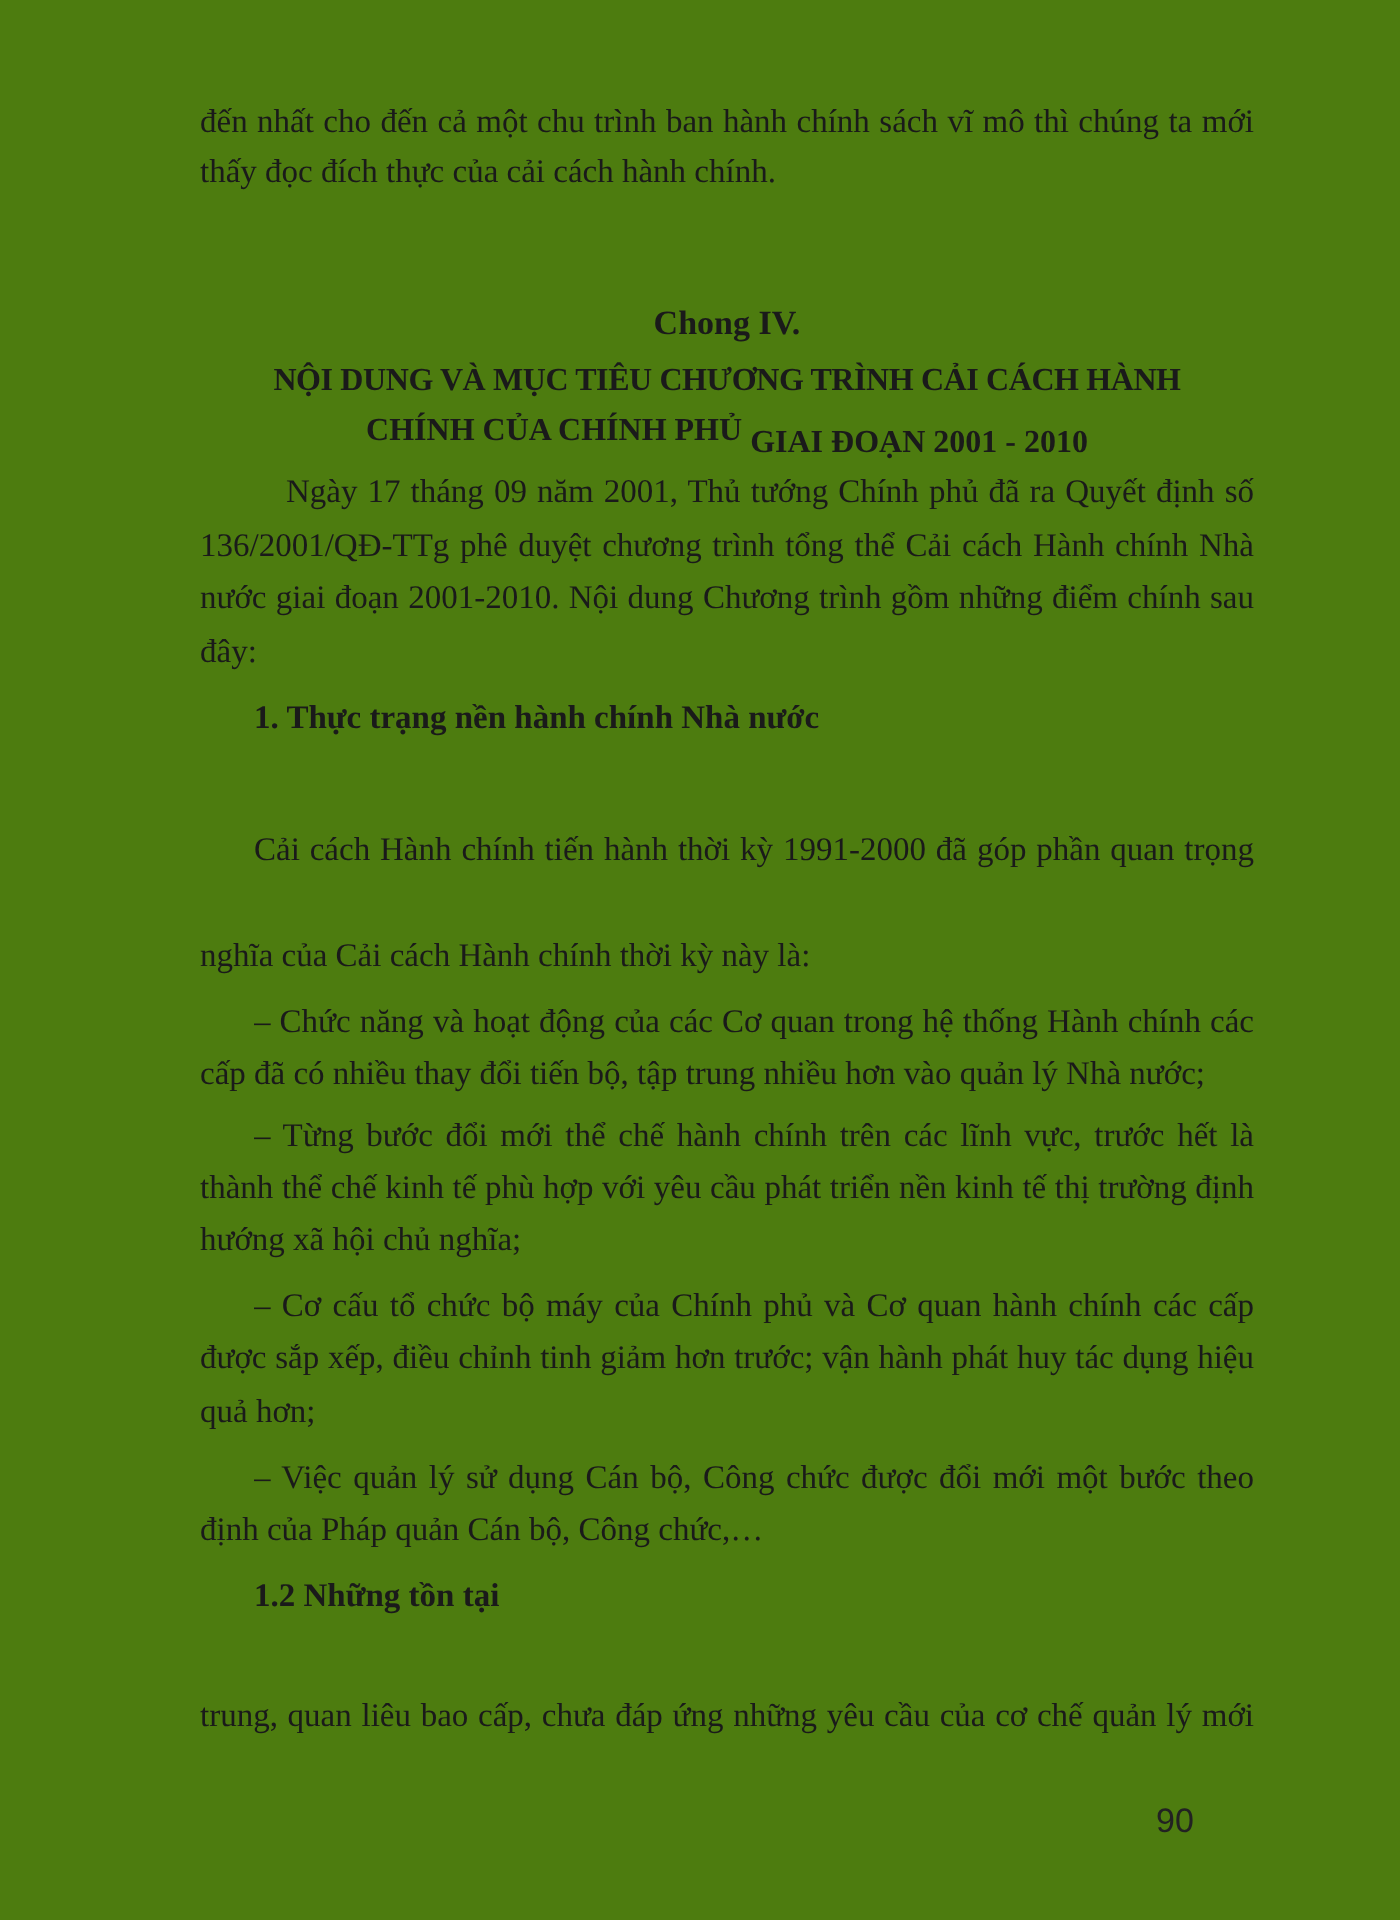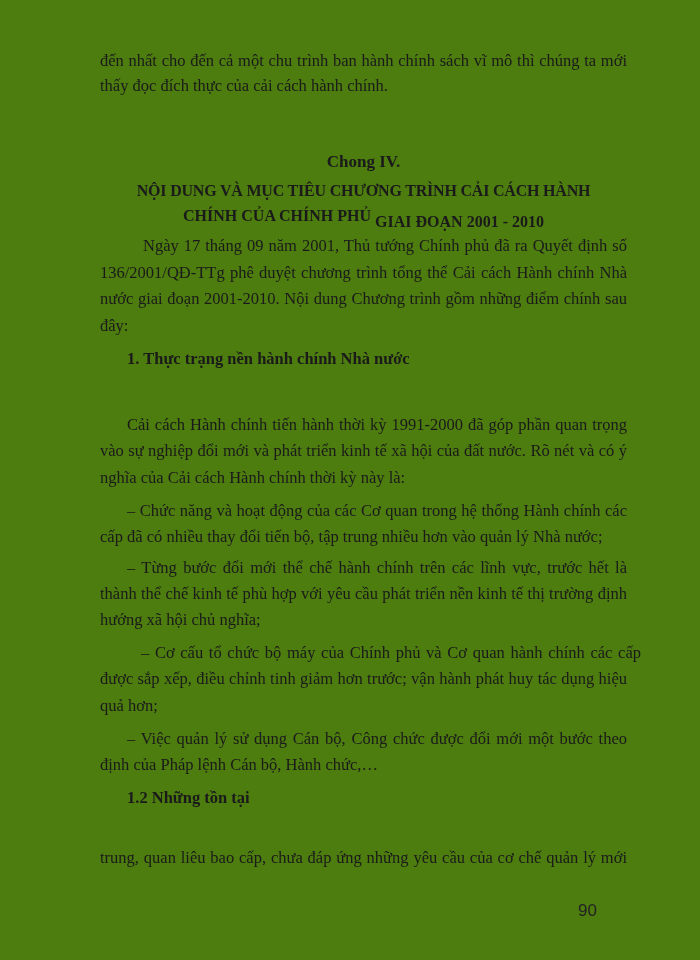--- a/index.html
+++ b/index.html
@@ -83,36 +83,35 @@
 
   <div class="line justify indent" style="top:236px; left:143px; width:484px;">Ngày 17 tháng 09 năm 2001, Thủ tướng Chính phủ đã ra Quyết định số</div>
   <div class="line justify" style="top:263px;">136/2001/QĐ-TTg phê duyệt chương trình tổng thể Cải cách Hành chính Nhà</div>
   <div class="line justify" style="top:289px;">nước giai đoạn 2001-2010.  Nội dung Chương trình gồm những điểm chính sau</div>
   <div class="line" style="top:316px;">đây:</div>
 
   <div class="line bold subindent" style="top:349px;">1. Thực trạng nền hành chính Nhà nước</div>
 
 
   <div class="line justify indent" style="top:415px;">Cải cách Hành chính tiến hành thời kỳ 1991-2000 đã góp phần quan trọng</div>
-  <div class="line justify" style="top:441px;">vào sự nghiệp đổi mới và phát triển kinh tế xã hội của đất nước. Rõ nét và có ý</div>
   <div class="line" style="top:468px;">nghĩa của Cải cách Hành chính thời kỳ này là:</div>
 
   <div class="line justify indent" style="top:501px;">–  Chức năng và hoạt động của các Cơ quan trong hệ thống Hành chính các</div>
   <div class="line" style="top:527px;">cấp đã có nhiều thay đổi tiến bộ, tập trung nhiều hơn vào quản lý Nhà nước;</div>
 
   <div class="line justify indent" style="top:558px;">–  Từng bước đổi mới thể chế hành chính trên các lĩnh vực, trước hết là hình</div>
   <div class="line justify" style="top:584px;">thành thể chế kinh tế phù hợp với yêu cầu phát triển nền kinh tế thị trường định</div>
   <div class="line" style="top:610px;">hướng xã hội chủ nghĩa;</div>
 
-  <div class="line justify indent" style="top:643px;margin-left:14px;">–  Cơ cấu tổ chức bộ máy của Chính phủ và Cơ quan hành chính các cấp</div>
+  <div class="line justify indent" style="top:643px;">–  Cơ cấu tổ chức bộ máy của Chính phủ và Cơ quan hành chính các cấp</div>
   <div class="line justify" style="top:669px;">được sắp xếp, điều chỉnh tinh giảm hơn trước; vận hành phát huy tác dụng hiệu</div>
   <div class="line" style="top:696px;">quả hơn;</div>
 
   <div class="line justify indent" style="top:729px;">–  Việc quản lý sử dụng Cán bộ, Công chức được đổi mới một bước theo qui</div>
-  <div class="line" style="top:755px;">định của Pháp lệnh Cán bộ, Hành chức,…</div>
+  <div class="line" style="top:755px;">định của Pháp quản Cán bộ, Công chức,…</div>
 
   <div class="line bold subindent" style="top:788px;">1.2  Những tồn tại</div>
 
   <div class="line justify" style="top:848px;">trung, quan liêu bao cấp, chưa đáp ứng những yêu cầu của cơ chế quản lý mới</div>
 
   <div class="page-number">90</div>
 
 </div>
 
 </body></html>

